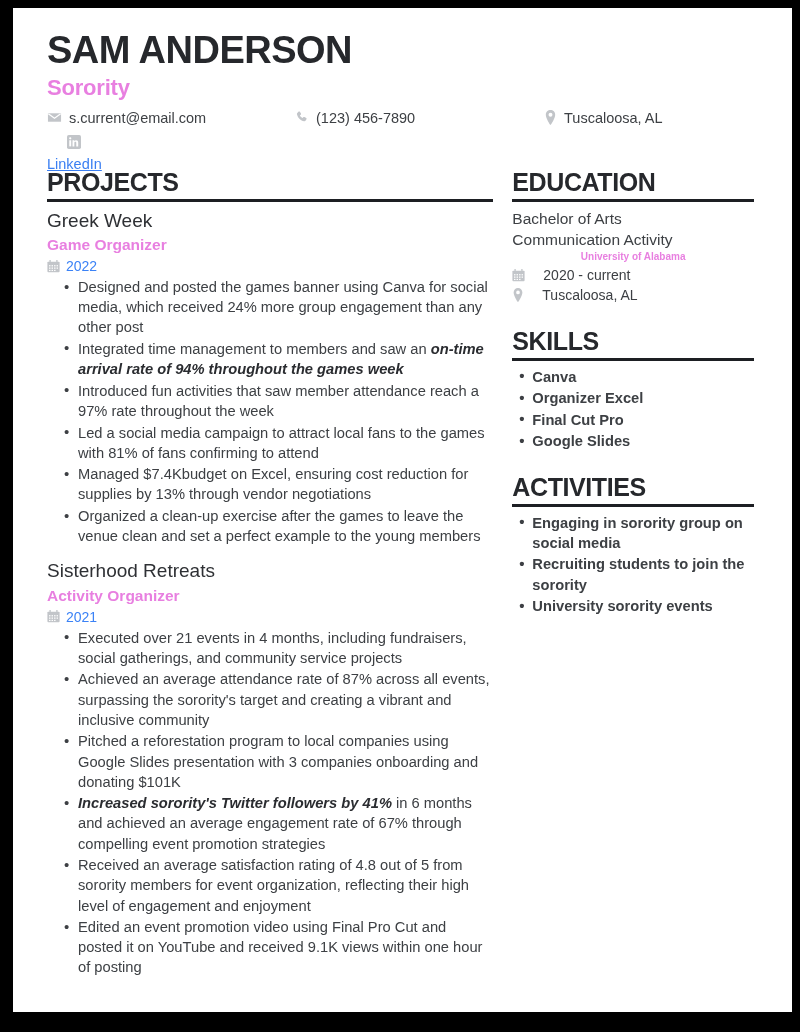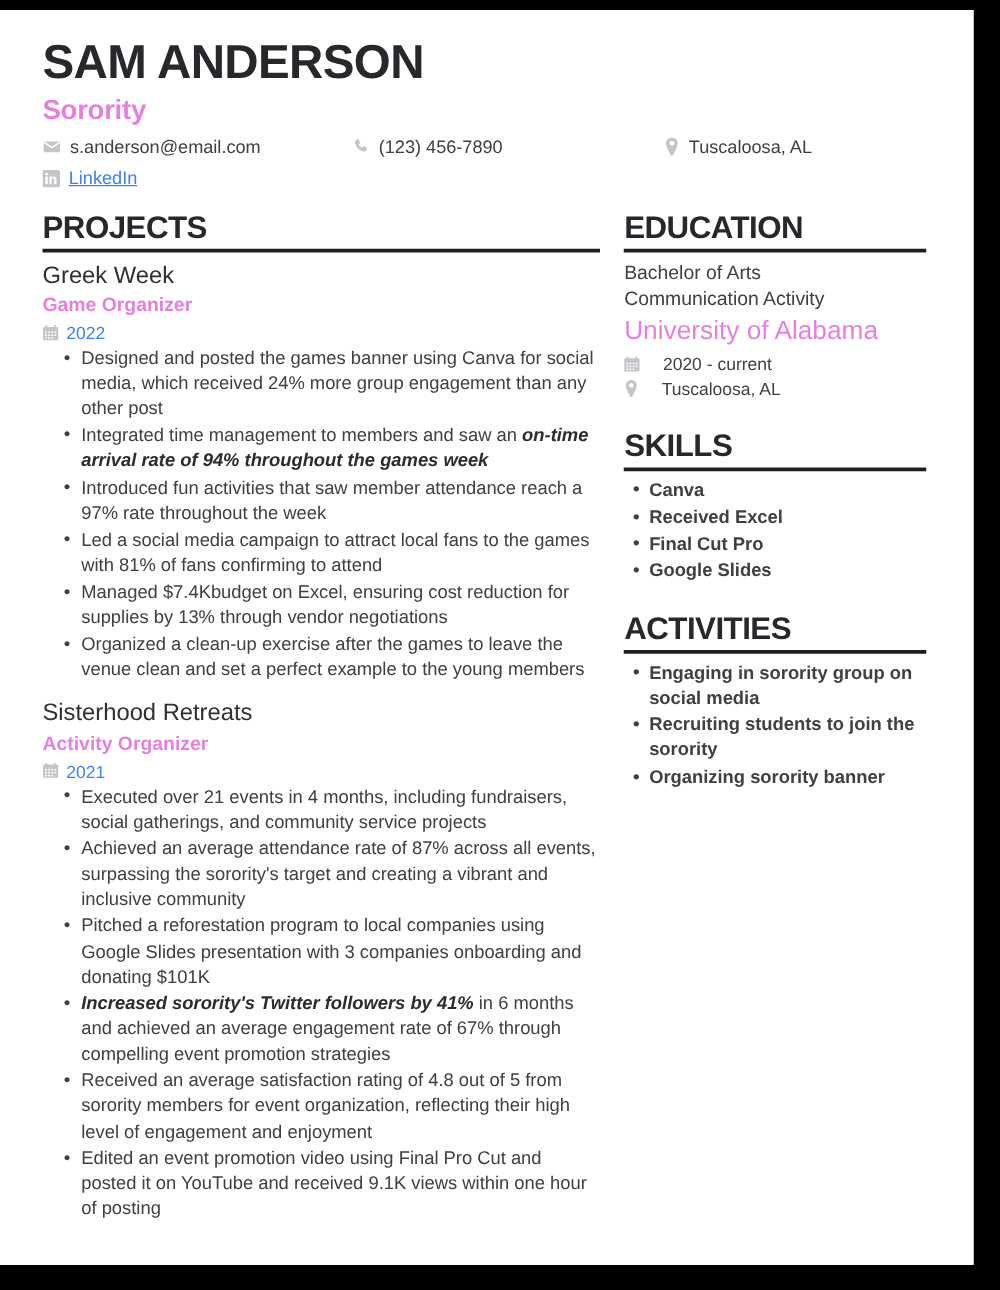--- a/index.html
+++ b/index.html
@@ -11,21 +11,21 @@
 
   body {
     background: #000000;
     font-family: "Liberation Sans", sans-serif;
     overflow: hidden;
   }
 
   
   #resume-page {
     position: absolute;
-    left: 0;
+    left: 13px;
     top: 8px;
     width: 779px;
     height: 1004px;
     background: #ffffff;
     padding: 22px 38px 0 26px;
   }
 
   
   .header { padding: 0 0 2px 8px; }
 
@@ -58,21 +58,21 @@
     align-items: center;
     gap: 7px;
     font-size: 14.5px;
     color: #3d4044;
     white-space: nowrap;
   }
 
   .c-email { left: 0;    top: 0; }
   .c-phone { left: 248px; top: 0; }
   .c-loc   { left: 497px; top: 0; }
-  .c-link  { left: 0;    top: 25px; }
+  .c-link  { left: 0;    top: 25px; flex-direction: column; }
 
   .contact-item a {
     color: #3b7ff2;
     text-decoration: underline;
   }
 
   .ico {
     display: inline-flex;
     align-items: center;
     justify-content: center;
@@ -155,24 +155,25 @@
     color: #2a2c30;
   }
 
   
   .edu-line {
     font-size: 15.5px;
     color: #3d4044;
     line-height: 1.38;
   }
   .edu-school {
-    font-size: 21px;
-    font-weight: normal;
+    font-size: 10px;
+    font-weight: bold;
     color: #e87fe0;
     line-height: 1.45;
+    text-align: center;
   }
   .edu-meta {
     display: flex;
     align-items: center;
     gap: 18px;
     font-size: 14px;
     color: #3d4044;
     line-height: 1.45;
   }
 
@@ -212,21 +213,21 @@
 
     <div class="contact-grid">
 
       <div class="contact-item c-email">
         <span class="ico">
           <svg width="15" height="15" viewBox="0 0 16 16" fill="currentColor">
             <path d="M1 3.5h14v9H1z" fill="#c2c5c9"></path>
             <path d="M1.4 4.1l6.6 4.6 6.6-4.6" stroke="#ffffff" stroke-width="1.3" fill="none"></path>
           </svg>
         </span>
-        <span>s.anderson@email.com</span>
+        <span>s.current@email.com</span>
       </div>
 
       <div class="contact-item c-phone">
         <span class="ico">
           <svg width="14" height="15" viewBox="0 0 16 16" fill="#c2c5c9">
             <path d="M4.2 1.2c.5-.3 1.1-.2 1.4.3l1.2 2c.3.5.2 1.1-.3 1.4l-.9.6c.5 1.5 1.7 2.7 3.2 3.2l.6-.9c.3-.5.9-.6 1.4-.3l2 1.2c.5.3.6.9.3 1.4l-.9 1.4c-.4.6-1.1.9-1.8.7C6.6 11.9 3.3 8.6 2.2 4.3c-.2-.7.1-1.4.7-1.8l1.3-1.3z"></path>
           </svg>
         </span>
         <span>(123) 456-7890</span>
       </div>
@@ -379,33 +380,33 @@
         </div>
       </div>
 
       <div class="sp-edu"></div>
 
       <div class="section">
         <div class="section-title">SKILLS</div>
         <div class="section-rule"></div>
         <ul class="plain">
             <li>Canva</li>
-            <li>Received Excel</li>
+            <li>Organizer Excel</li>
             <li>Final Cut Pro</li>
             <li>Google Slides</li>
           </ul>
       </div>
 
       <div class="sp-skill"></div>
 
       <div class="section">
         <div class="section-title">ACTIVITIES</div>
         <div class="section-rule"></div>
         <ul class="plain">
             <li>Engaging in sorority group on social media</li>
             <li>Recruiting students to join the sorority</li>
-            <li>Organizing sorority banner</li>
+            <li>University sorority events</li>
           </ul>
       </div>
 
     </div>
   </div>
 </div>
 
 </body></html>

